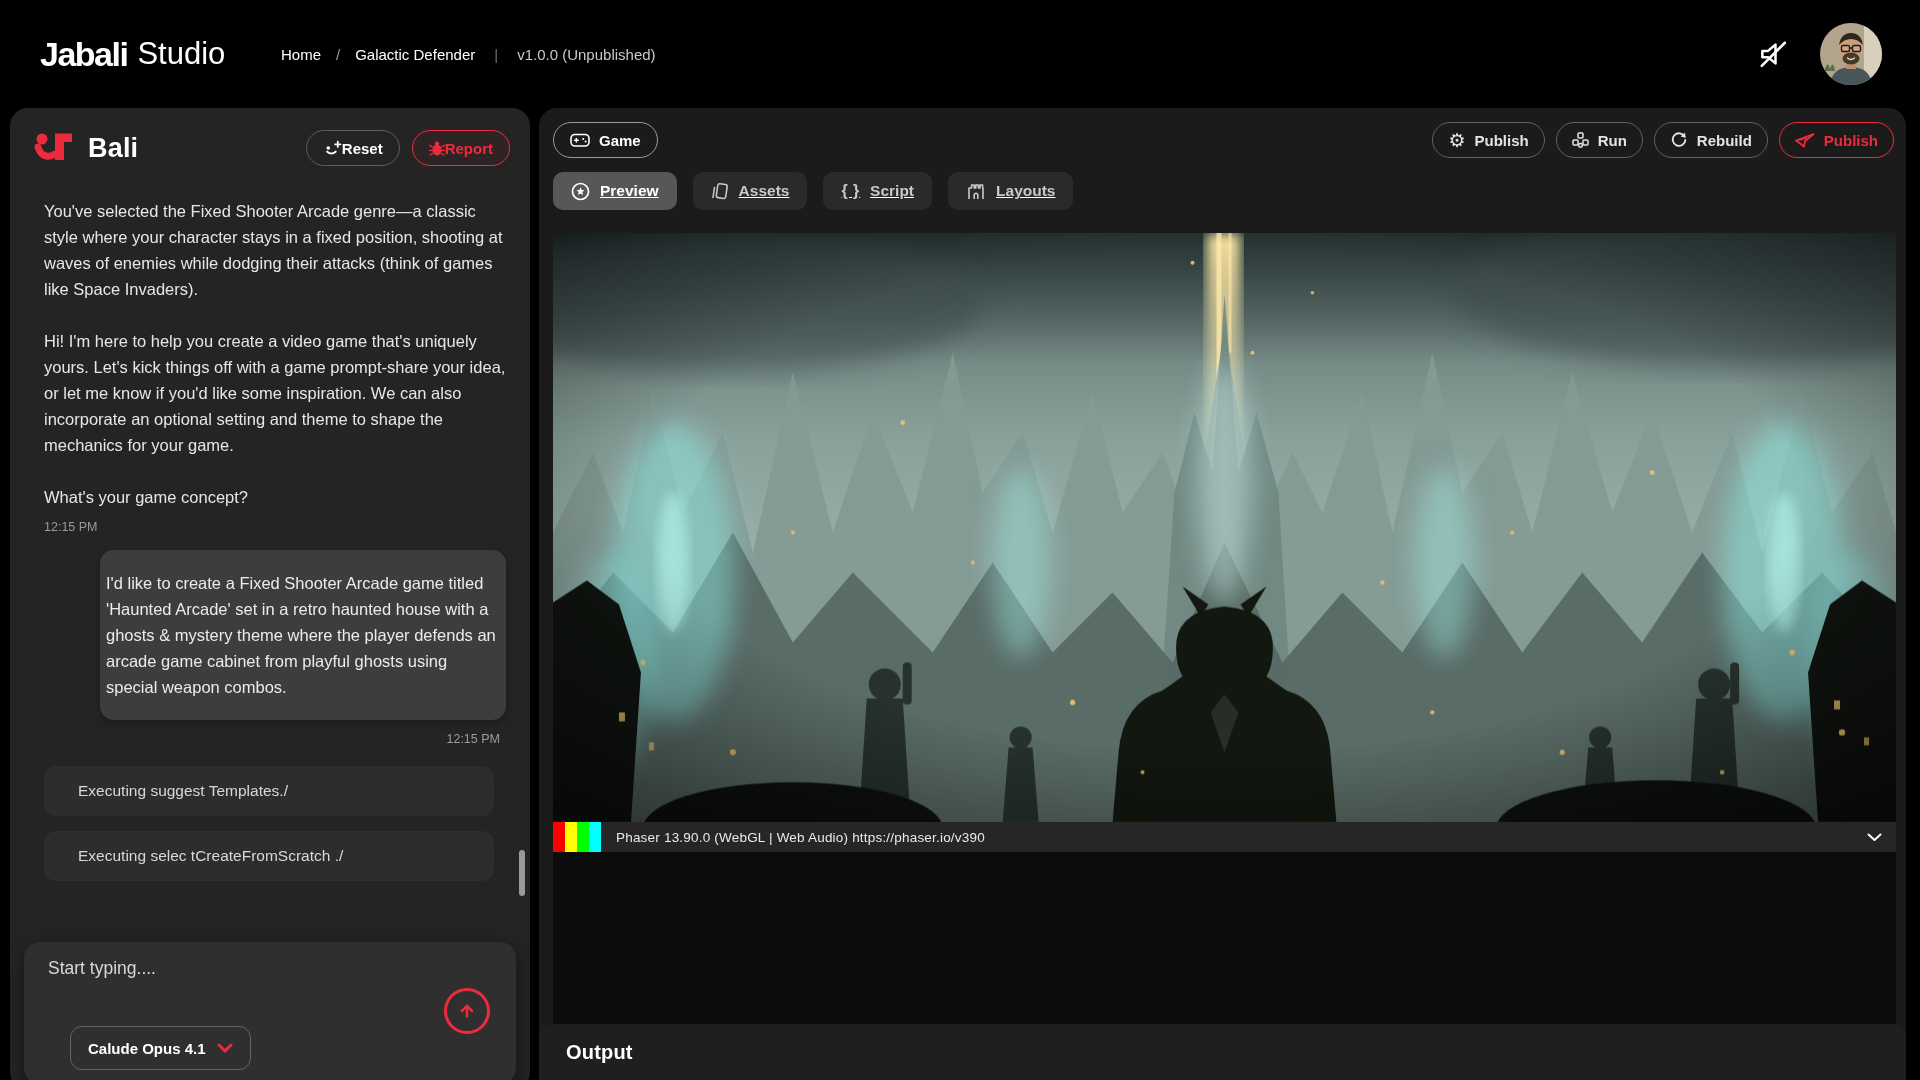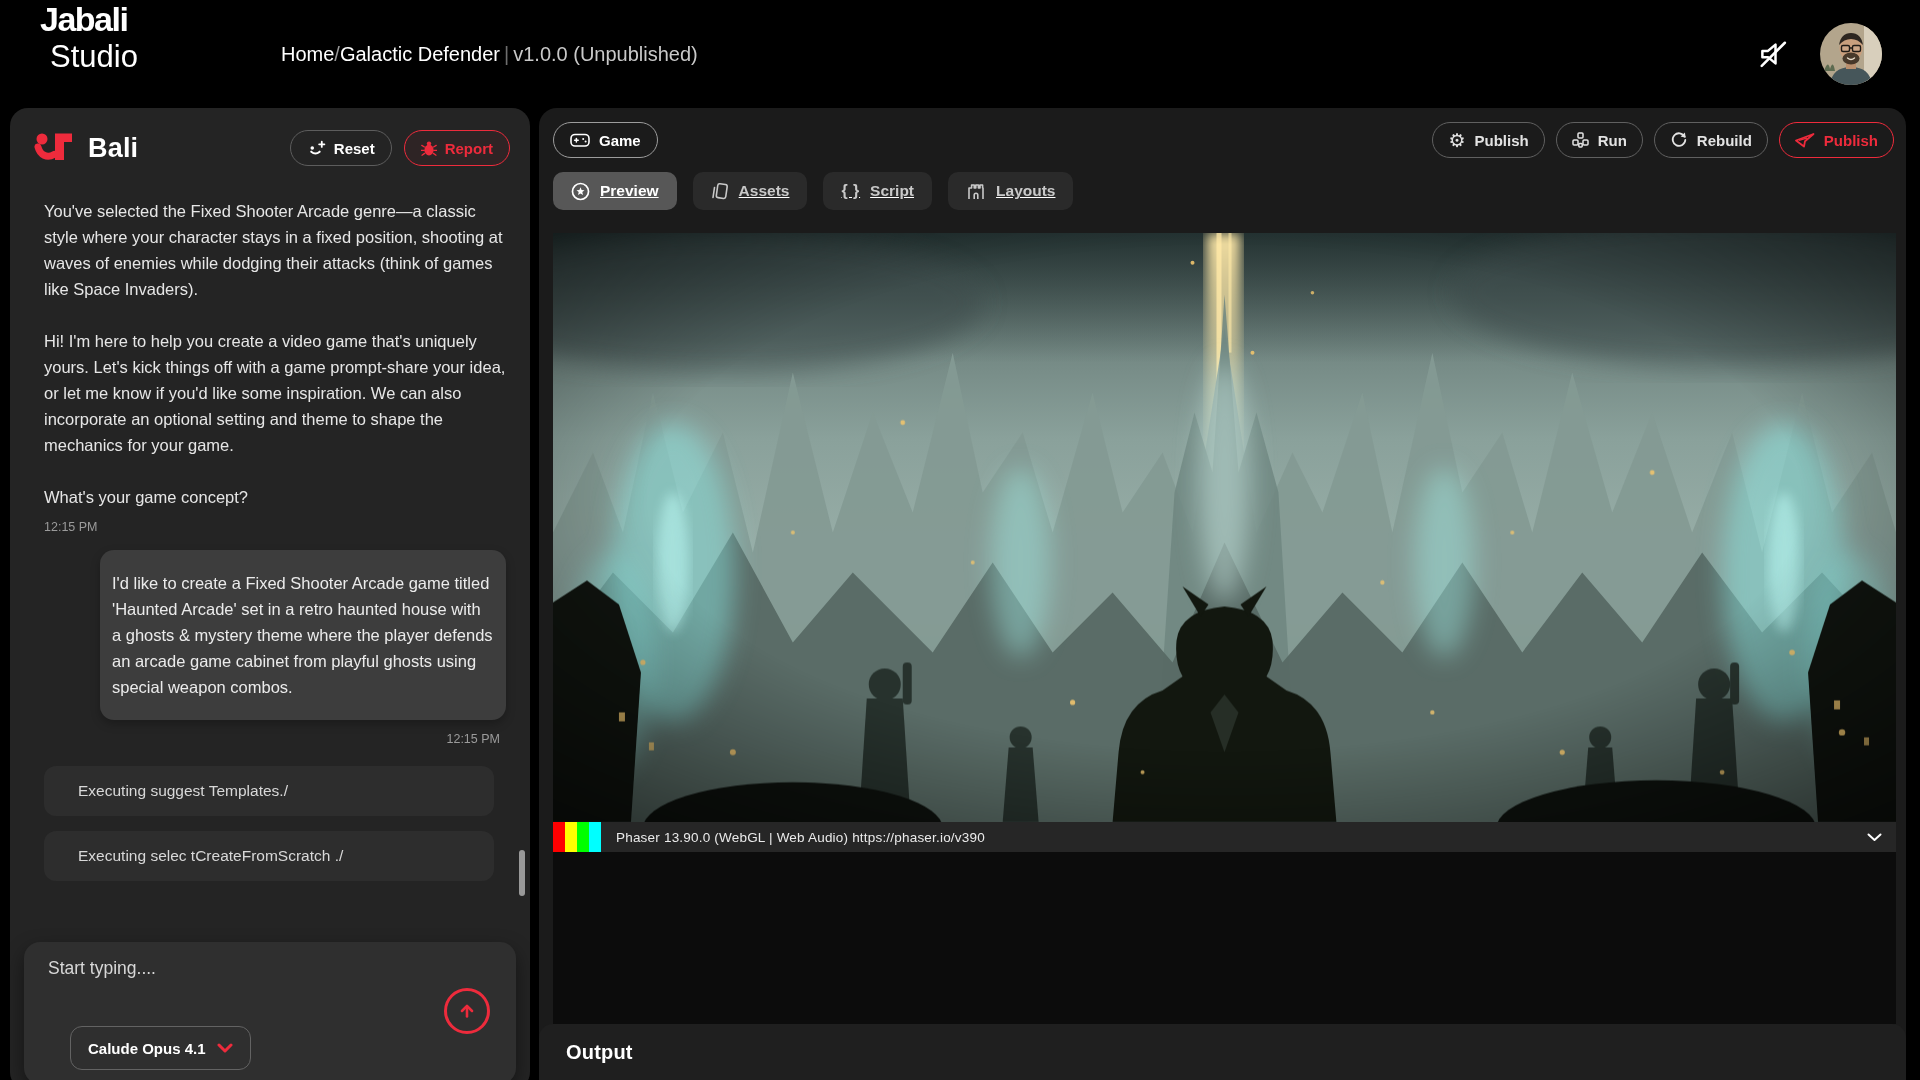--- a/index.html
+++ b/index.html
@@ -8,48 +8,48 @@
     --panel2:#1b1b1b;
     --chip:#2a2a2a;
   }
   *{margin:0;padding:0;box-sizing:border-box;}
   html,body{width:1920px;height:1080px;background:#000;overflow:hidden;
     font-family:"Liberation Sans","DejaVu Sans",sans-serif;color:#fff;}
 
   
   .header{position:absolute;left:0;top:0;width:1920px;height:108px;background:#000;}
   .logo{position:absolute;left:40px;top:0;height:108px;display:flex;align-items:baseline;}
-  .logo-wrap{display:flex;align-items:flex-start;height:108px;flex-direction:column;}
+  .logo-wrap{display:flex;align-items:center;height:108px;}
   .logo-primary{font-size:34px;font-weight:800;letter-spacing:-1.5px;color:#fff;}
   .logo-secondary{font-size:31px;font-weight:300;color:#fff;margin-left:10px;letter-spacing:0;}
-  .breadcrumb{position:absolute;left:281px;top:0;height:108px;display:flex;align-items:center;font-size:20px;}
+  .breadcrumb{position:absolute;left:281px;top:0;height:108px;display:flex;align-items:center;gap:15px;font-size:15px;}
   .bc-link{color:#fff;font-weight:500;cursor:pointer;}
   .bc-sep{color:#9a9a9a;}
   .bc-div{color:#6e6e6e;margin:0 4px;}
   .bc-version{color:#c9c9c9;font-weight:400;}
   .header-right{position:absolute;right:38px;top:0;height:108px;display:flex;align-items:center;gap:30px;}
   .mute-btn{width:34px;height:34px;display:flex;align-items:center;justify-content:center;cursor:pointer;background:none;border:none;}
   .avatar{width:62px;height:62px;border-radius:50%;overflow:hidden;flex:0 0 auto;cursor:pointer;}
 
   
   .sidebar{position:absolute;left:10px;top:108px;width:520px;height:982px;background:var(--panel);
     border-radius:18px;box-shadow:0 10px 30px rgba(0,0,0,.6);}
   .sb-header{display:flex;align-items:center;padding:22px 20px 6px 24px;}
   .sb-title{font-size:27px;font-weight:800;margin-left:14px;letter-spacing:.2px;}
   .sb-actions{margin-left:auto;display:flex;gap:12px;}
-  .pill-btn{height:36px;border-radius:18px;padding:0 16px;display:flex;align-items:center;gap:8px;
+  .pill-btn{height:36px;border-radius:18px;padding:0 16px;display:flex;align-items:center;
     background:transparent;border:1.5px solid #5d5d5d;color:#fff;font-weight:700;font-size:15px;cursor:pointer;
     font-family:inherit;}
   .pill-btn.report{border-color:var(--red);color:var(--red);background:rgba(238,43,60,.05);}
 
   .chat{position:absolute;top:74px;left:0;right:0;bottom:160px;padding:16px 24px 0 34px;overflow:hidden;}
   .msg-assistant p{font-size:16.5px;line-height:26px;color:#e6e6e6;margin-bottom:26px;max-width:462px;}
   .msg-assistant p.last{margin-bottom:10px;}
   .msg-time{font-size:12.5px;color:#9b9b9b;margin-bottom:16px;}
-  .bubble{margin-left:56px;background:#3d3d3d;border-radius:14px;padding:20px 12px;
+  .bubble{margin-left:56px;background:#3d3d3d;border-radius:14px;padding:20px 6px;
     font-size:16.5px;line-height:26px;color:#ebebeb;box-shadow:0 4px 10px rgba(0,0,0,.25);}
   .msg-time.right{text-align:right;margin:12px 6px 20px 0;}
   .status-pill{background:#2d2d2d;border-radius:12px;padding:16px 20px 16px 34px;
     font-size:15.5px;color:#d8d8d8;margin:0 12px 15px 0;}
   .sb-scrollbar{position:absolute;right:5px;top:742px;width:6px;height:46px;border-radius:3px;background:#999;cursor:pointer;}
 
   .composer{position:absolute;left:14px;right:14px;bottom:6px;height:142px;background:#2f2f2f;
     border-radius:16px;box-shadow:0 8px 20px rgba(0,0,0,.45);}
   .composer textarea{position:absolute;top:16px;left:24px;right:86px;height:46px;background:transparent;
     border:none;outline:none;resize:none;color:#eee;font-size:17.5px;font-family:inherit;}

